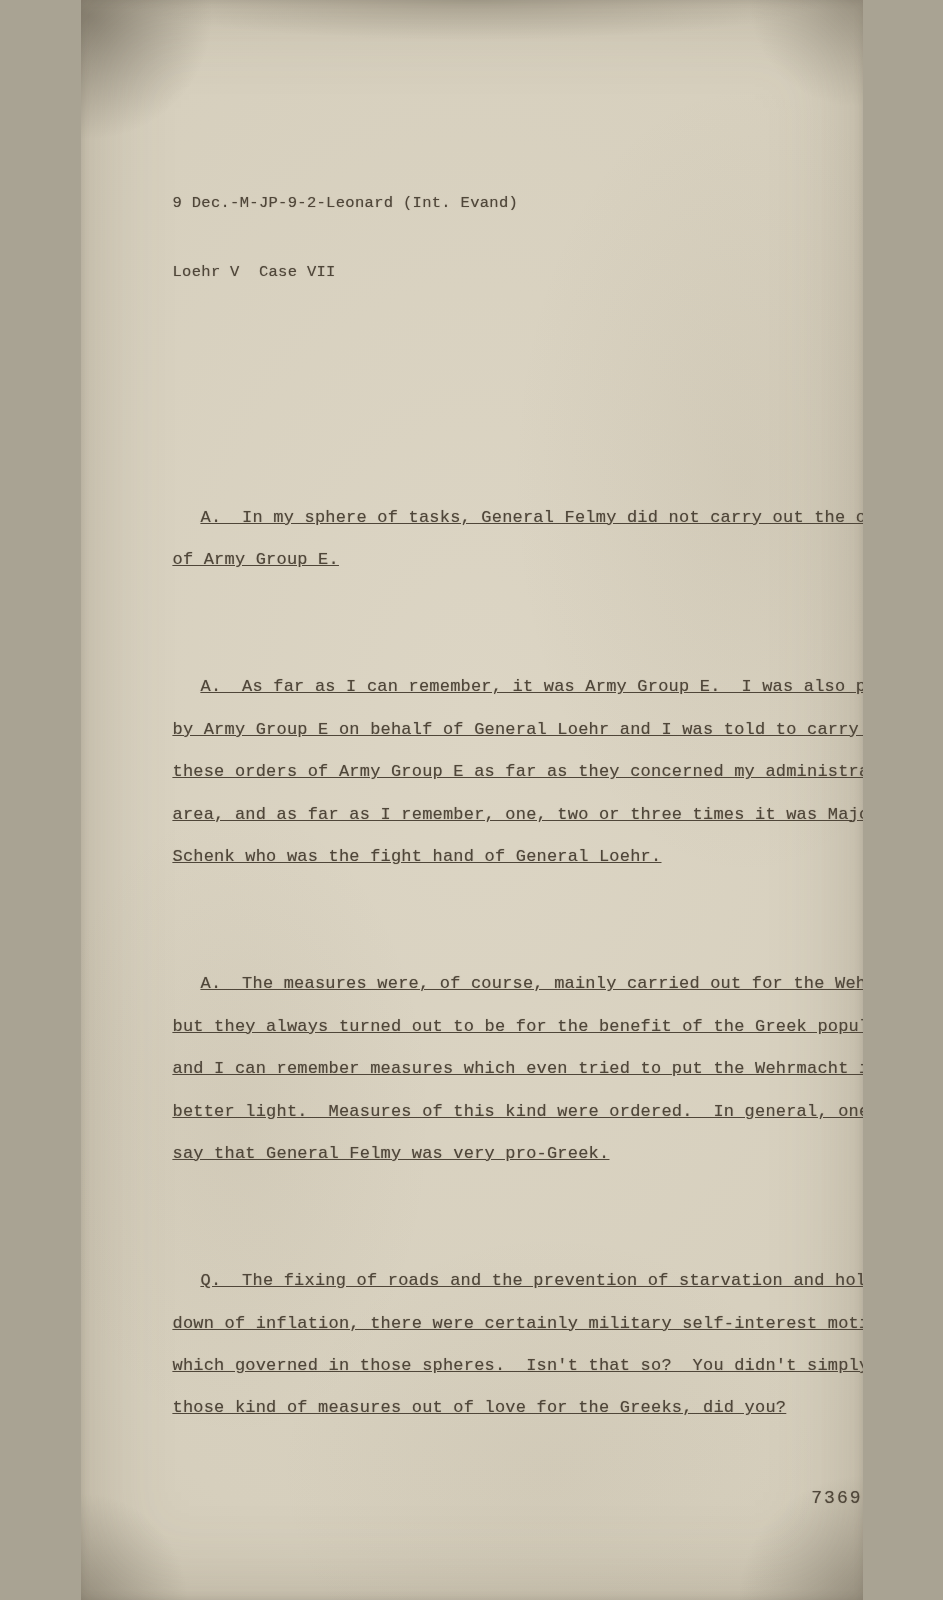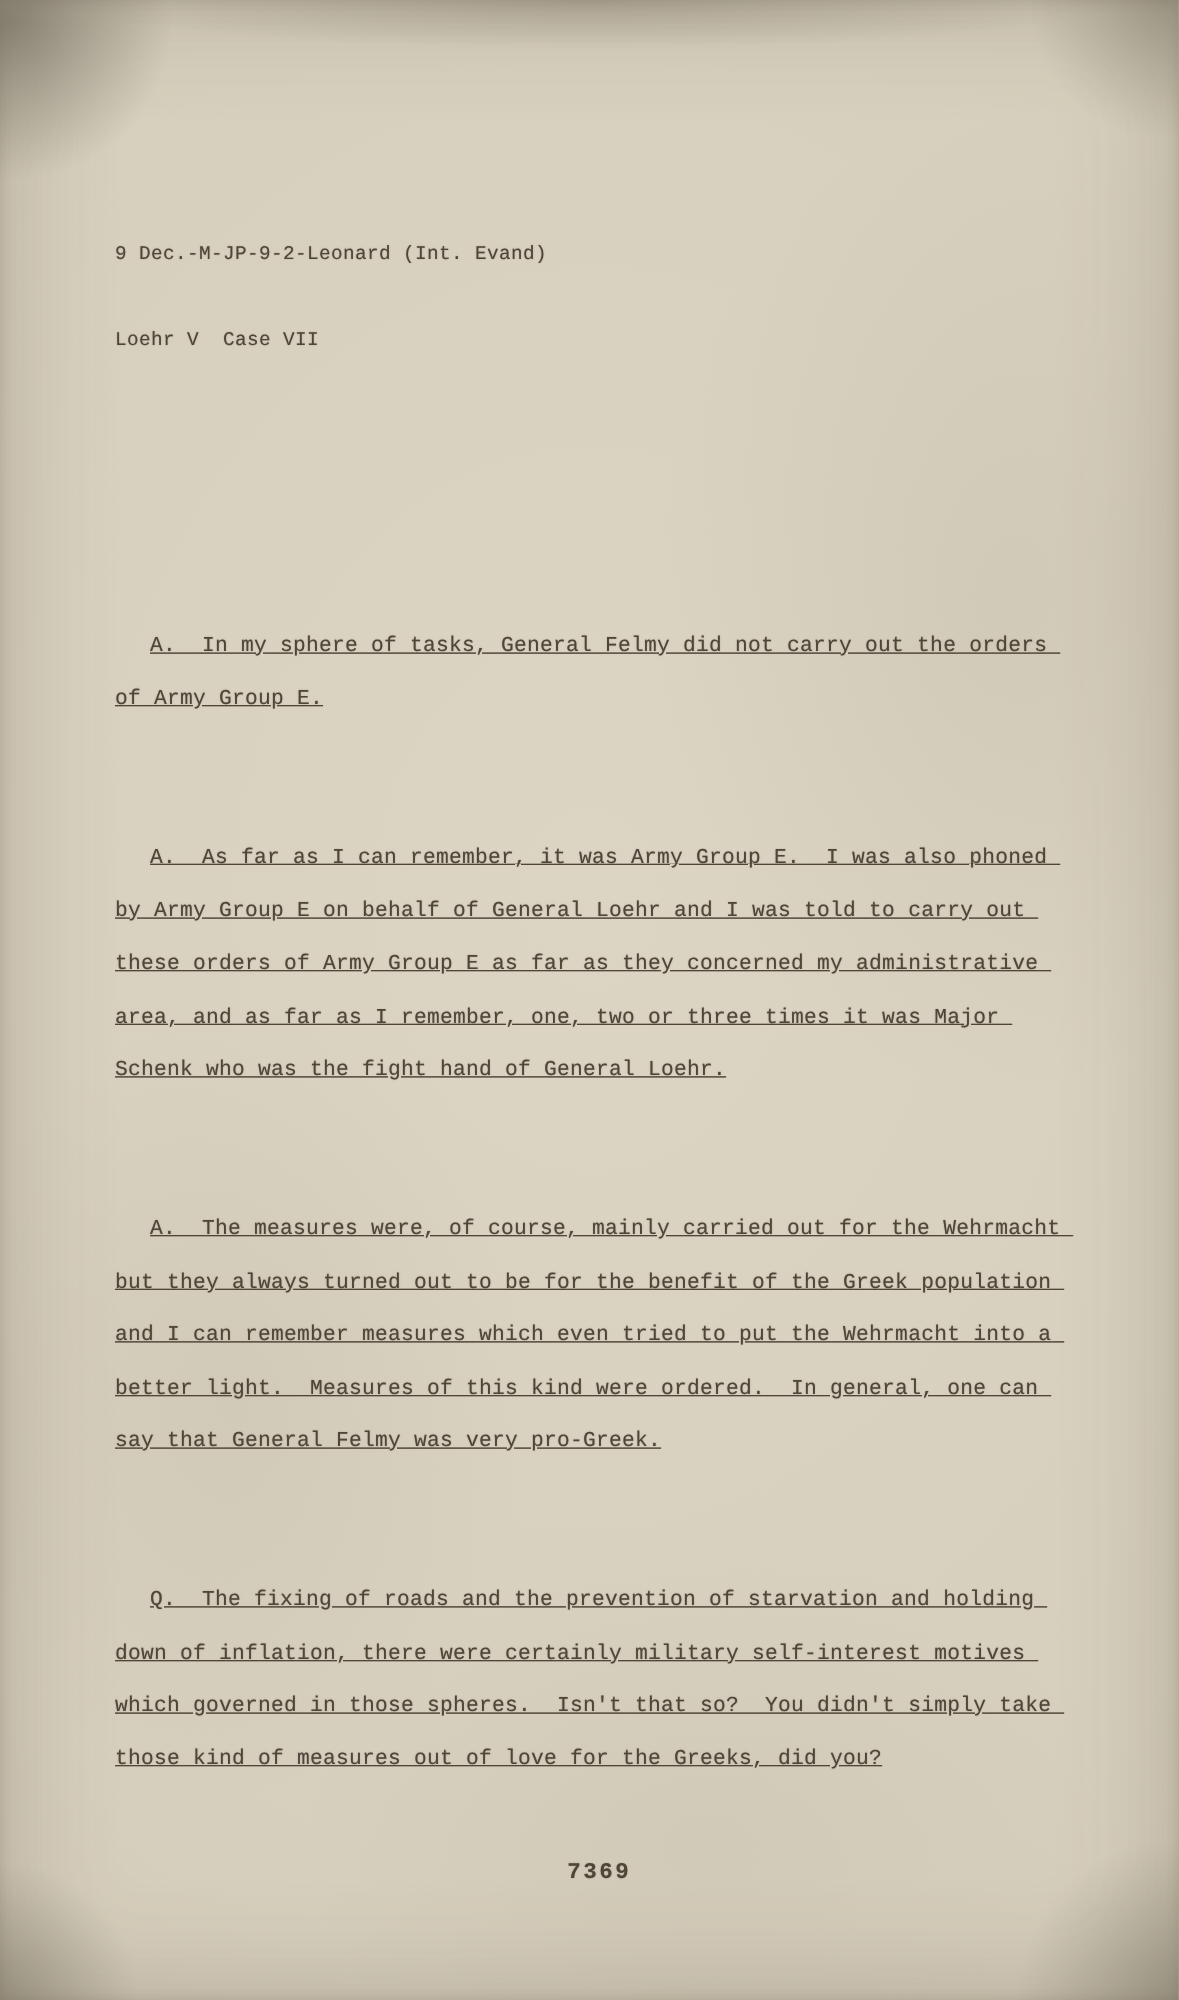--- a/index.html
+++ b/index.html
@@ -1,19 +1,19 @@
 <!DOCTYPE html>
 <html><head>
 <meta charset="utf-8">
 <style>
   html,body{margin:0;padding:0;}
   body{background:#a9a393;}
   .paper{
     position:relative;
-    width:943px;height:1600px;
+    width:782px;height:1600px;
     margin:0 auto;
     background:radial-gradient(ellipse 120% 90% at 50% 45%, #dcd5c4 0%, #d6cfbd 60%, #cdc5b1 100%);
     overflow:hidden;
     font-family:"Liberation Mono","DejaVu Sans Mono",monospace;
     color:#4f4639;
   }
   .paper::before{
     content:"";position:absolute;inset:0;pointer-events:none;
     background:
       radial-gradient(circle at 1% 1%, rgba(64,58,48,.45) 0%, rgba(64,58,48,0) 7%),
@@ -24,21 +24,21 @@
       radial-gradient(ellipse 30% 25% at 85% 30%, rgba(120,108,84,.08), rgba(120,108,84,0) 100%),
       radial-gradient(ellipse 25% 20% at 20% 70%, rgba(120,108,84,.07), rgba(120,108,84,0) 100%),
       radial-gradient(ellipse 35% 15% at 60% 92%, rgba(120,108,84,.06), rgba(120,108,84,0) 100%);
     box-shadow:inset 0 0 90px rgba(92,82,62,.30), inset 0 0 10px rgba(70,62,48,.18);
   }
   .content{position:absolute;left:92px;top:110px;width:758px;white-space:pre-wrap;}
   .ink{text-shadow:0 0 1px rgba(79,70,58,.5);}
   .hdr{font-size:15.5px;line-height:23px;letter-spacing:.3px;}
   .body{margin-top:46px;font-size:17px;line-height:42.4px;letter-spacing:.2px;}
   .body p{margin:0;text-indent:28px;text-decoration:underline;}
-  .page-num{position:absolute;left:16px;right:0;top:1488px;text-align:center;font-size:18px;letter-spacing:2px;font-weight:bold;}
+  .page-num{position:absolute;left:16px;right:0;top:1488px;text-align:right;font-size:18px;letter-spacing:2px;}
 </style>
 </head>
 <body>
 
 <div class="paper">
   <div class="content ink">
     <div class="hdr">
       <div>9 Dec.-M-JP-9-2-Leonard (Int. Evand)</div>
       <div>Loehr V  Case VII</div>
     </div>

